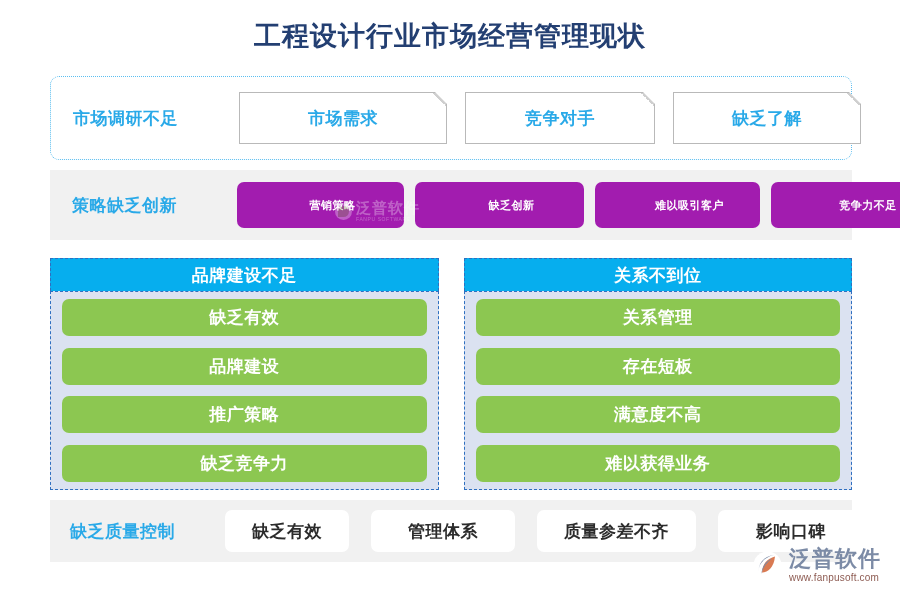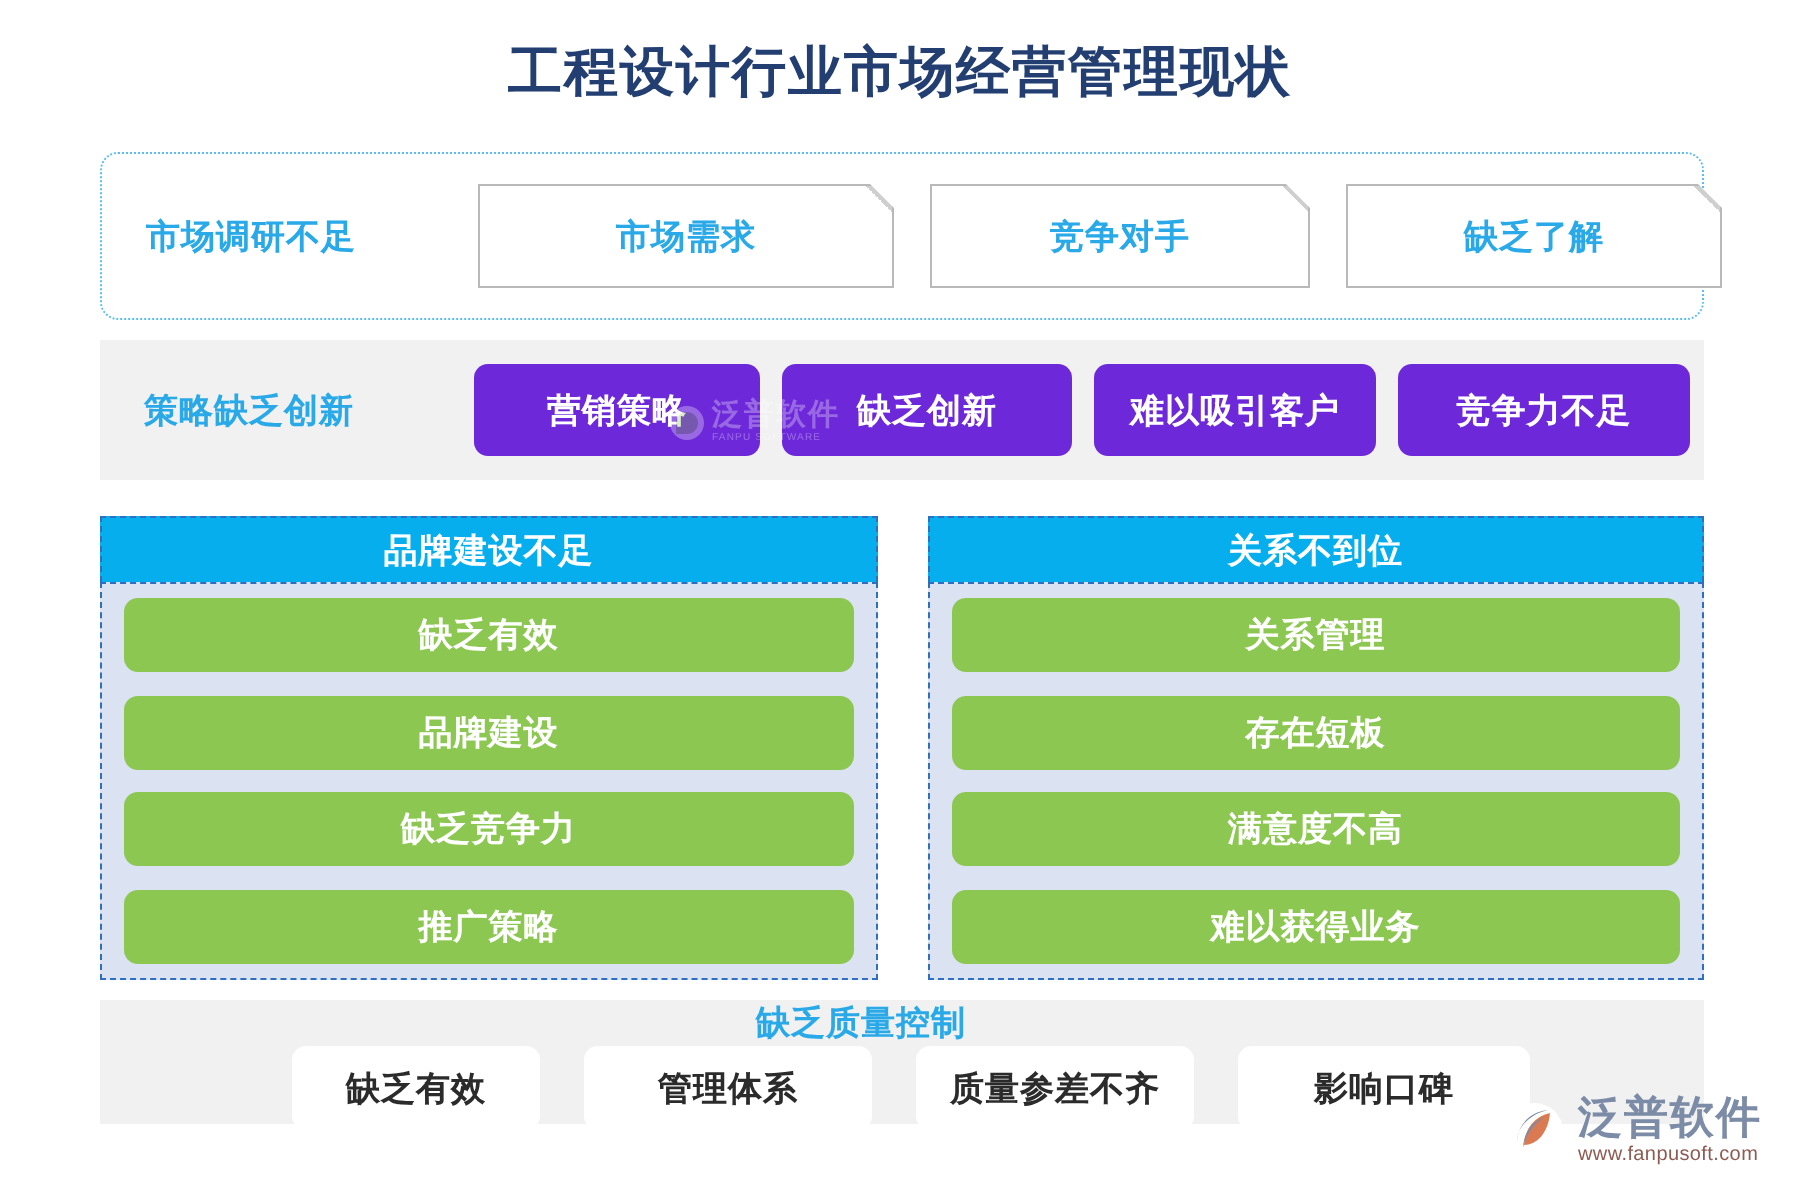--- a/index.html
+++ b/index.html
@@ -116,45 +116,45 @@
 
   .pill-list {
     display: flex;
     align-items: center;
     gap: 11px;
     flex: 1 1 auto;
   }
 
   .pill-green {
     height: 46px;
-    background: #6d28d9;
+    background: #a21caf;
     border-radius: 7px;
     display: flex;
     align-items: center;
     justify-content: center;
     color: #ffffff;
-    font-size: 17px;
+    font-size: 11px;
     font-weight: bold;
     letter-spacing: 0.5px;
     white-space: nowrap;
+    padding-left: 24px;
   }
   .pill-green.p1 { width: 143px; }
   .pill-green.p2 { width: 145px; }
   .pill-green.p3 { width: 141px; }
   .pill-green.p4 { width: 146px; }
 
   
   #row-quality {
     left: 50px;
     top: 500px;
     width: 802px;
     height: 62px;
     background: #f1f1f1;
-    padding-left: 9px;
-    flex-direction: column;
+    padding-left: 20px;
   }
   #row-quality .band-label { width: 155px; }
 
   .white-list {
     display: flex;
     align-items: center;
     gap: 22px;
     flex: 1 1 auto;
   }
   .pill-white {
@@ -165,21 +165,21 @@
     align-items: center;
     justify-content: center;
     color: #2b2b2b;
     font-size: 17px;
     font-weight: bold;
     letter-spacing: 0.5px;
     white-space: nowrap;
   }
   .pill-white.q1 { width: 124px; }
   .pill-white.q2 { width: 144px; }
-  .pill-white.q3 { width: 139px; }
+  .pill-white.q3 { width: 159px; }
   .pill-white.q4 { width: 146px; }
 
   
   #columns {
     position: absolute;
     left: 50px;
     top: 258px;
     width: 802px;
     height: 232px;
     display: flex;
@@ -345,22 +345,22 @@
     </div>
   </div>
 
   <div id="columns">
 
     <div class="column">
       <div class="col-header">品牌建设不足</div>
       <div class="col-body">
         <div class="col-item green">缺乏有效</div>
         <div class="col-item green">品牌建设</div>
+        <div class="col-item green">推广策略</div>
         <div class="col-item green">缺乏竞争力</div>
-        <div class="col-item green">推广策略</div>
       </div>
     </div>
 
     <div class="column">
       <div class="col-header">关系不到位</div>
       <div class="col-body">
         <div class="col-item green">关系管理</div>
         <div class="col-item green">存在短板</div>
         <div class="col-item green">满意度不高</div>
         <div class="col-item green">难以获得业务</div>

